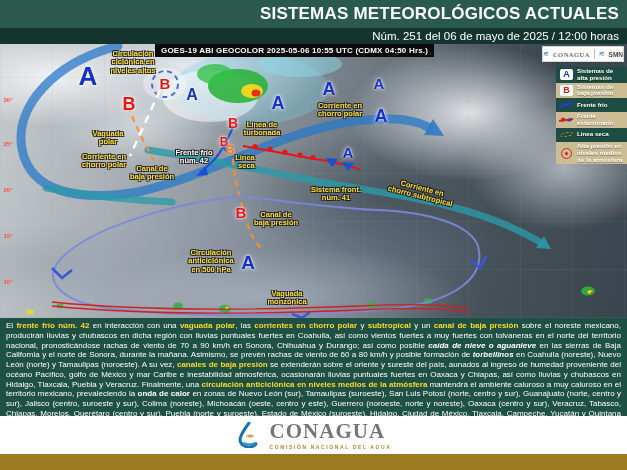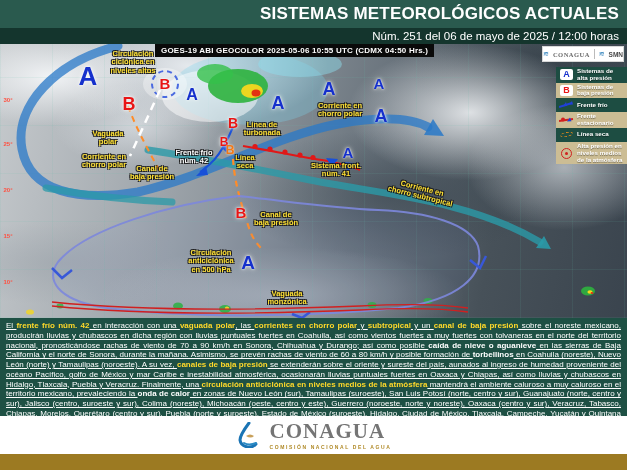--- a/index.html
+++ b/index.html
@@ -68,23 +68,23 @@
   .dry-ic{display:inline-block;width:13px;height:5px;border:1.4px dashed #e0881c;
     border-radius:50%;transform:rotate(-12deg);}
   .anti-ic{display:inline-block;width:11px;height:11px;border:1.6px solid #d02020;
     border-radius:50%;position:relative;}
   .anti-ic::after{content:"";position:absolute;left:3px;top:3px;width:3px;height:3px;
     background:#d02020;border-radius:50%;}
 
   
   .desc{position:absolute;left:0;top:318px;width:627px;height:98px;background:#1e5044;
     color:#fff;font-size:8px;line-height:1.22;padding:3px 6px;text-align:justify;}
-  .seg-p{color:#fff;text-decoration:underline;}
+  .seg-p{color:#fff;}
   .seg-y{color:#ffd92a;font-weight:bold;}
-  .seg-wi{color:#fff;font-weight:bold;}
+  .seg-wi{color:#fff;font-weight:bold;font-style:italic;}
   .seg-w{color:#fff;font-weight:bold;}
 
   
   .footer{position:absolute;left:0;top:416px;width:627px;height:38px;background:#fff;
     display:flex;align-items:center;justify-content:center;gap:8px;}
   .f-brand{font-family:"Liberation Serif",serif;font-weight:bold;font-size:21px;
     color:#757575;letter-spacing:1px;line-height:1;}
   .f-tag{font-size:5px;color:#b08a28;letter-spacing:1.6px;font-weight:bold;margin-top:2px;}
   .goldbar{position:absolute;left:0;top:454px;width:627px;height:16px;background:#9c7a22;}
 </style>
@@ -184,23 +184,23 @@
         <div class="ann lbl" style="left: 104px; top: 117px; transform: translate(-50%, -50%);">Corriente en
 chorro polar</div>
         <div class="ann lbl" style="left: 152px; top: 129px; transform: translate(-50%, -50%);">Canal de
 baja presión</div>
         <div class="ann lbl" style="left: 340px; top: 66px; transform: translate(-50%, -50%);">Corriente en
 chorro polar</div>
         <div class="ann lblw" style="left: 194px; top: 113px; transform: translate(-50%, -50%);">Frente frío
 núm. 42</div>
         <div class="ann lbl" style="left: 262px; top: 85px; transform: translate(-50%, -50%);">Línea de
 turbonada</div>
-        <div class="ann lbl" style="left: 245px; top: 118px; transform: translate(-50%, -50%);">Línea
+        <div class="ann lbl" style="left: 245px; top: 118px; transform: translate(-50%, -50%); text-align: right;">Línea
 seca</div>
-        <div class="ann lbl" style="left: 336px; top: 126px; transform: translate(-50%, -50%);">Sistema front.
+        <div class="ann lbl" style="left: 336px; top: 150px; transform: translate(-50%, -50%);">Sistema front.
 núm. 41</div>
         <div class="ann lbl" style="left: 421px; top: 149px; transform: translate(-50%, -50%) rotate(14deg);">Corriente en
 chorro subtropical</div>
         <div class="ann lbl" style="left: 276px; top: 175px; transform: translate(-50%, -50%);">Canal de
 baja presión</div>
         <div class="ann lbl" style="left: 211px; top: 218px; transform: translate(-50%, -50%);">Circulación
 anticiclónica
 en 500 hPa</div>
         <div class="ann lbl" style="left: 287px; top: 254px; transform: translate(-50%, -50%);">Vaguada
 monzónica</div>

